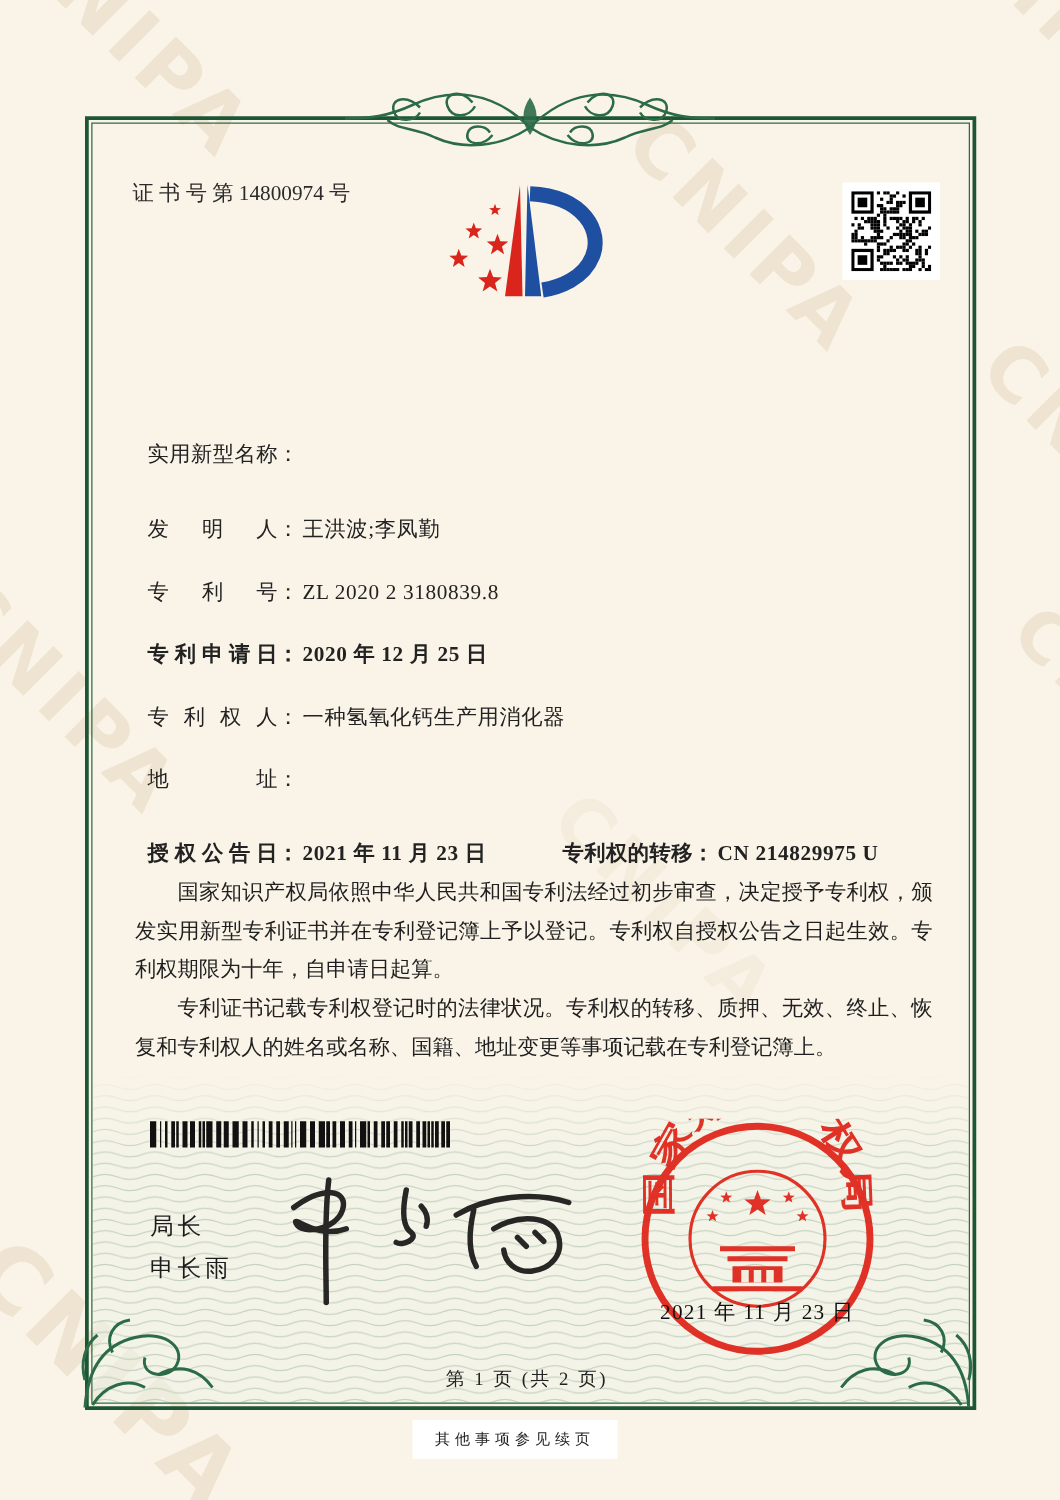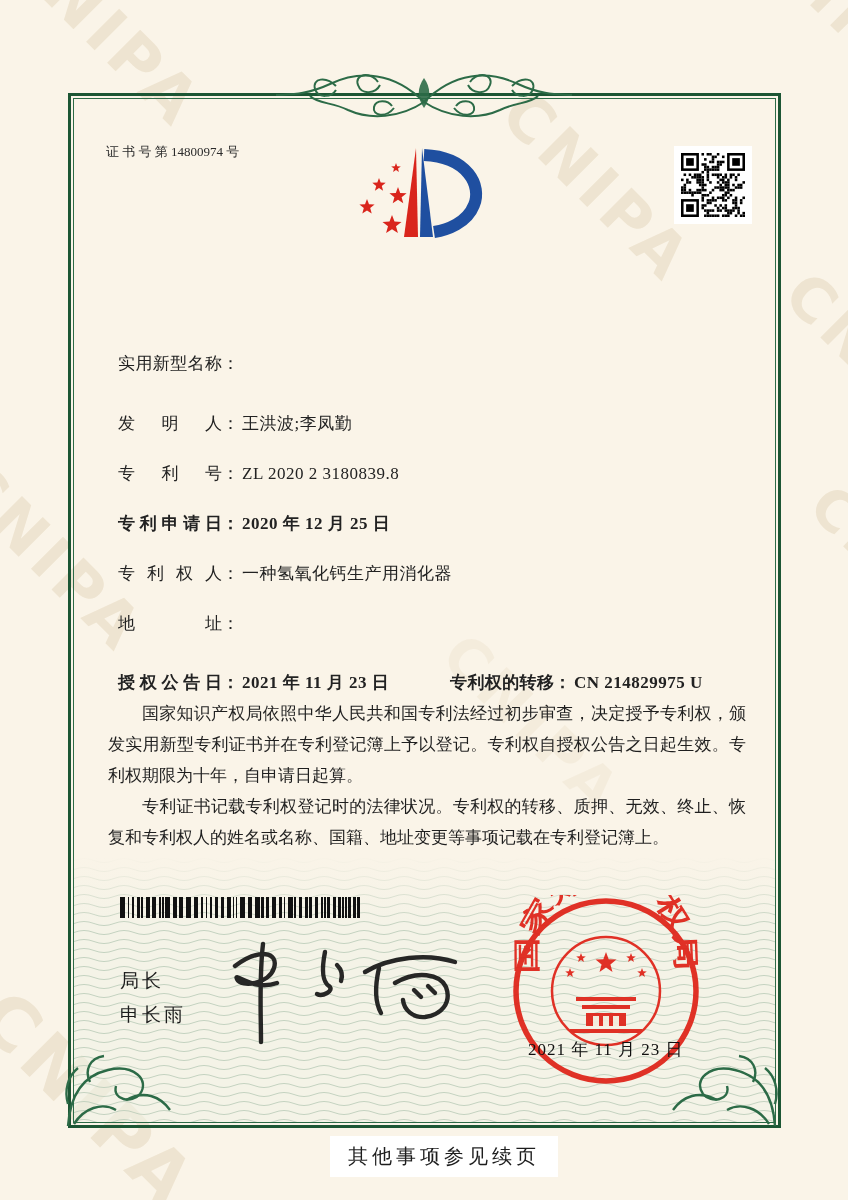--- a/index.html
+++ b/index.html
@@ -16,21 +16,21 @@
          border:3px solid #1c5634;}
   .frame-inner{position:absolute;inset:2px;border:1px solid #2c6b47;}
 
   .ornament{position:absolute;pointer-events:none;}
 
   
   .waves{position:absolute;left:74px;top:856px;width:701px;height:266px;}
   .wavefade{position:absolute;left:74px;top:856px;width:701px;height:70px;
             background:linear-gradient(#faf4e8,rgba(250,244,232,0));}
 
-  .cert-no{position:absolute;left:106px;top:143px;font-size:13px;color:#2a2a2a;}
+  .cert-no{position:absolute;left:106px;top:143px;font-size:17px;color:#2a2a2a;}
   .logo{position:absolute;left:334px;top:136px;}
   .qrbox{position:absolute;left:674px;top:146px;width:78px;height:78px;background:#fff;
          display:flex;align-items:center;justify-content:center;}
 
   .title{position:absolute;left:68px;top:248px;width:707px;text-align:center;
          font-size:41px;font-weight:bold;color:#141414;letter-spacing:9px;}
 
   .fields{position:absolute;left:118px;top:346px;width:630px;font-size:17px;color:#222;}
   .frow{position:absolute;left:0;display:flex;align-items:baseline;white-space:nowrap;}
   .flabel{display:inline-block;width:104px;text-align:justify;text-align-last:justify;}
@@ -55,21 +55,21 @@
   .signature{position:absolute;left:225px;top:938px;}
 
   .seal{position:absolute;left:510px;top:895px;}
   .seal-date{position:absolute;left:528px;top:1038px;width:170px;font-size:17px;
              color:#101010;letter-spacing:1px;z-index:5;white-space:nowrap;}
 
   .pagination{position:absolute;left:68px;top:1094px;width:707px;text-align:center;
               font-size:15px;color:#222;letter-spacing:2px;z-index:4;}
 
   .footer-note{position:absolute;left:330px;top:1136px;background:#ffffff;
-               padding:7px 18px;font-size:20px;color:#1d1d1d;letter-spacing:4px;z-index:6;}
+               padding:7px 18px;font-size:12px;color:#1d1d1d;letter-spacing:4px;z-index:6;}
 </style>
 </head>
 <body>
 
 <div class="page">
 
   <span class="wm" style="left:-18px;top:-8px;font-size:64px;">CNIPA</span>
   <span class="wm" style="left:712px;top:-42px;font-size:60px;">CNIPA</span>
   <span class="wm" style="left:478px;top:150px;font-size:62px;">CNIPA</span>
   <span class="wm" style="left:762px;top:330px;font-size:60px;">CNIPA</span>
@@ -533,15 +533,16 @@
         <rect x="-20" y="22" width="40" height="13"></rect>
         <rect x="-13" y="25" width="6" height="10" fill="#f3eddd"></rect>
         <rect x="-3" y="25" width="6" height="10" fill="#f3eddd"></rect>
         <rect x="7" y="25" width="6" height="10" fill="#f3eddd"></rect>
         <rect x="-36" y="38" width="72" height="4"></rect>
       </g>
     </g>
   </svg>
   <div class="seal-date">2021 年 11 月 23 日</div>
 
+  <div class="pagination">第 1 页 (共 2 页)</div>
   <div class="footer-note">其他事项参见续页</div>
 
 </div>
 
 </body></html>

